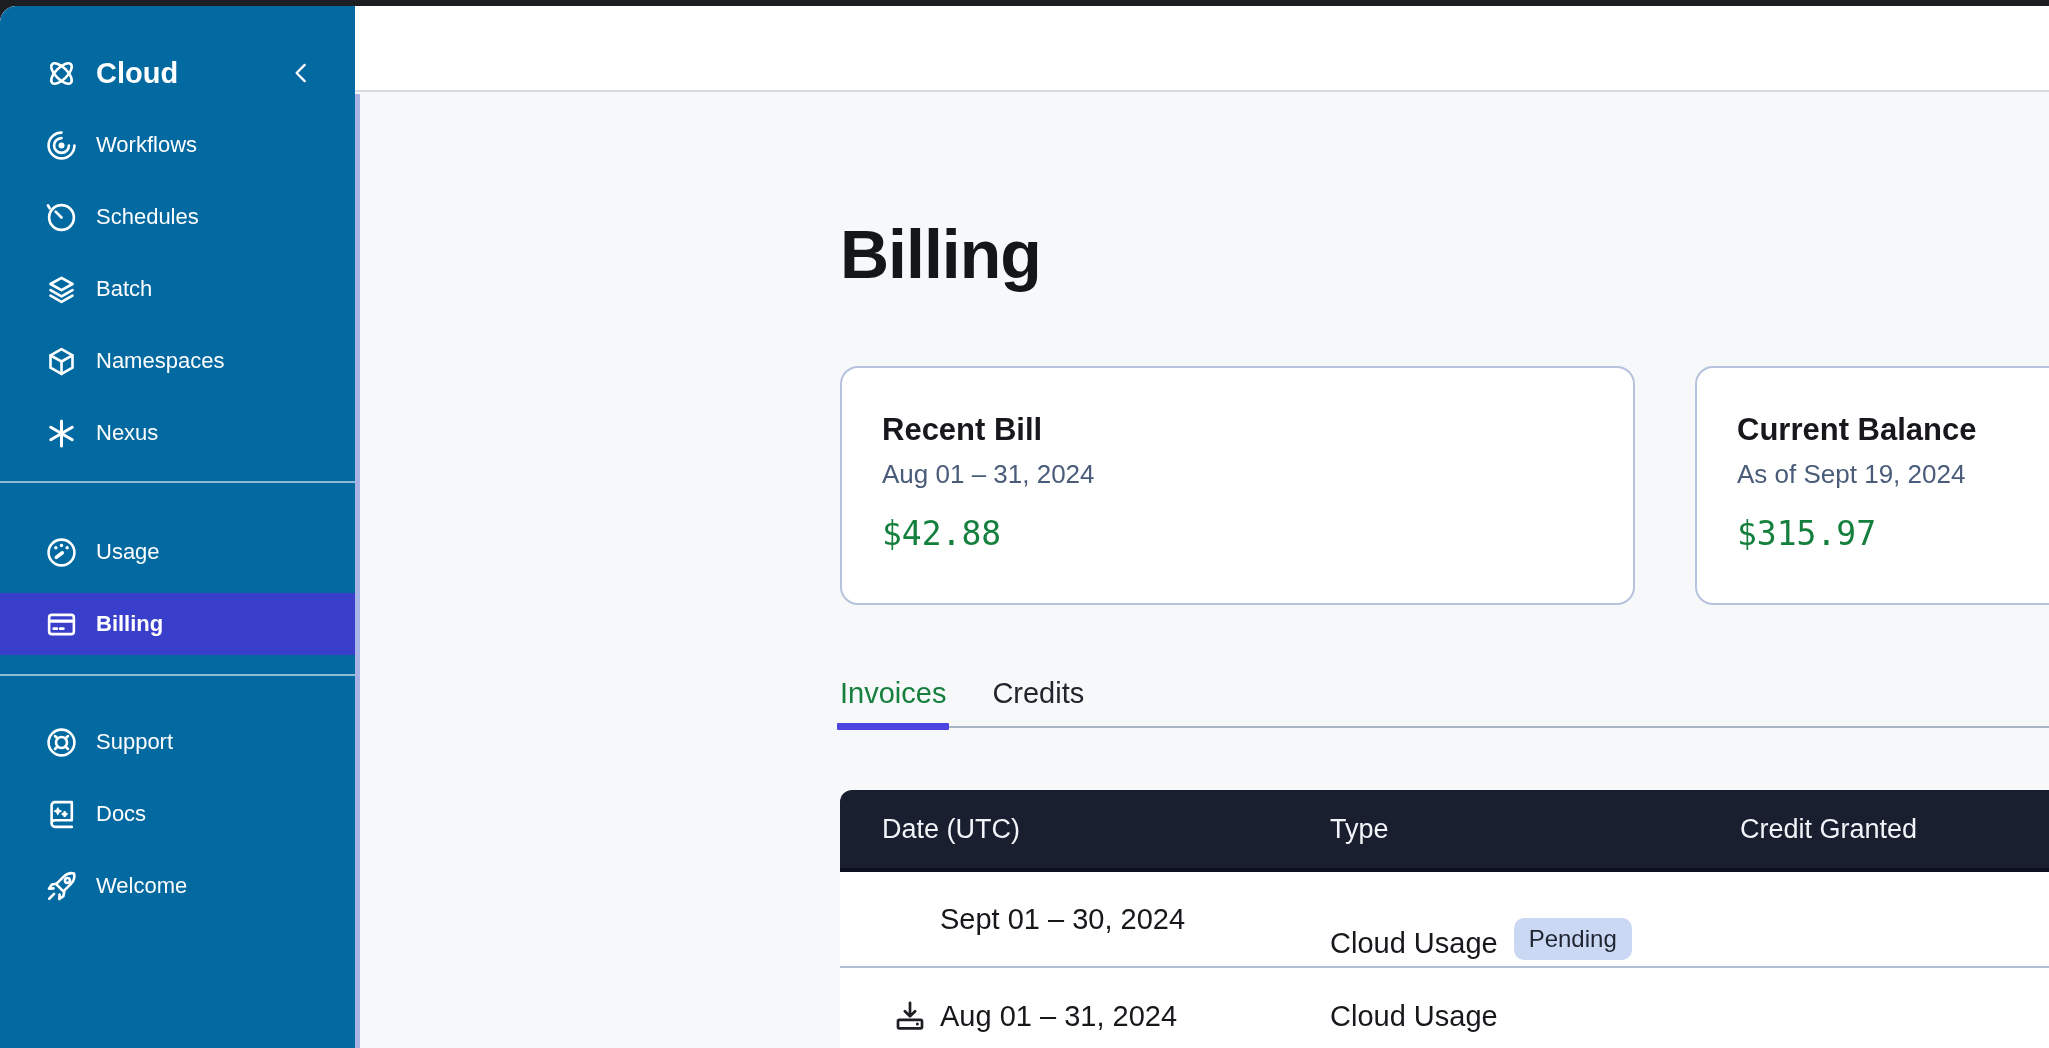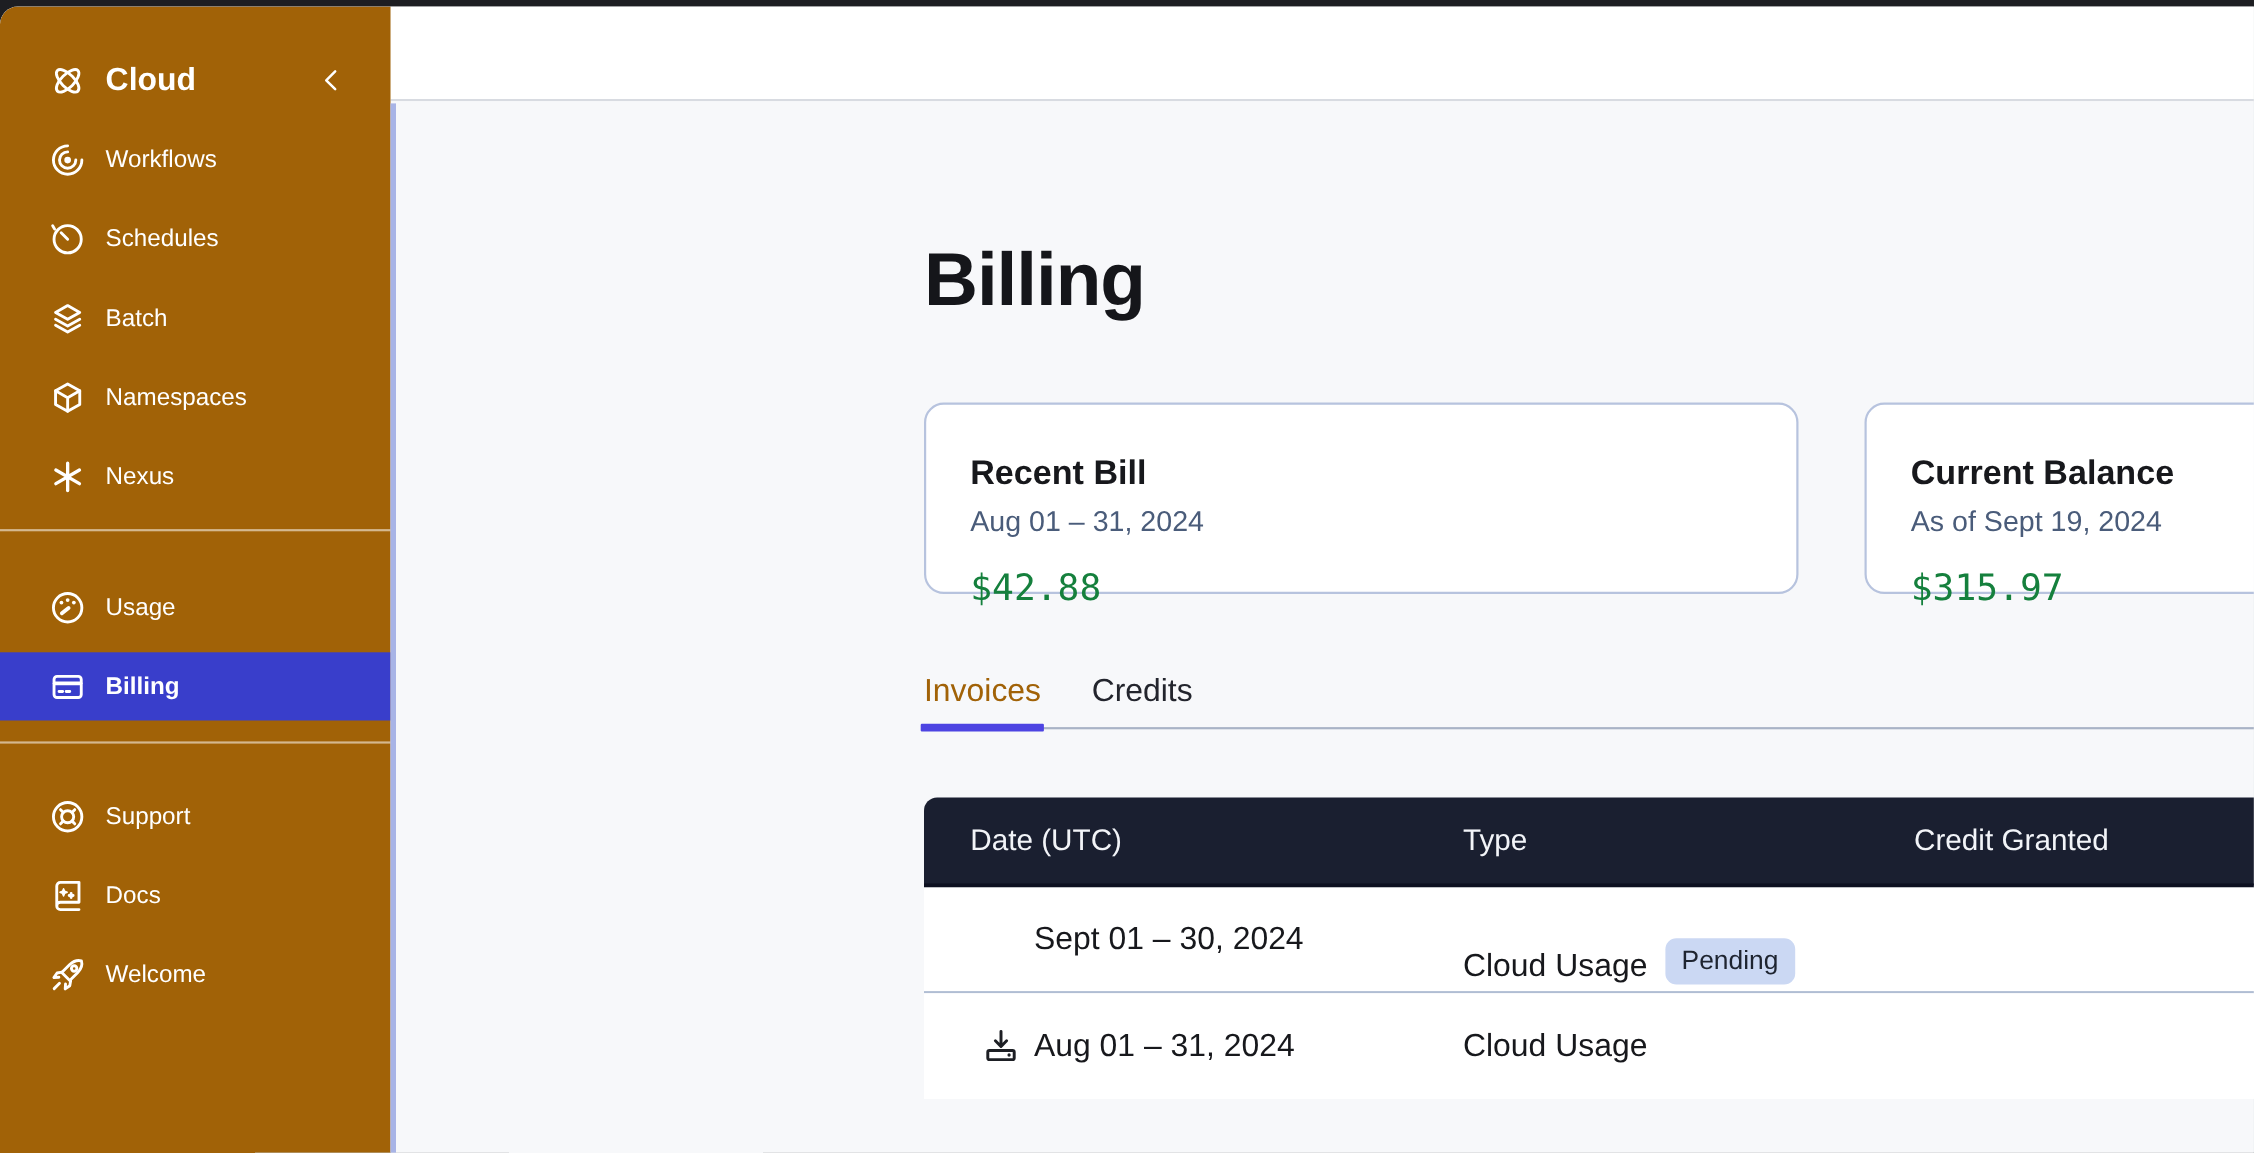--- a/index.html
+++ b/index.html
@@ -3,21 +3,21 @@
 <meta charset="utf-8">
 <style>
   * { margin:0; padding:0; box-sizing:border-box; }
   html,body { width:2049px; height:1048px; overflow:hidden;
     font-family:"Liberation Sans", sans-serif; background:#1d1e22; }
 
   .app { position:absolute; top:6px; left:0; right:0; bottom:0;
     display:flex; overflow:hidden; border-top-left-radius:16px; background:#f7f8fa; }
 
   
-  .sidebar { width:355px; flex:0 0 355px; background:#a16207; color:#fff;
+  .sidebar { width:355px; flex:0 0 355px; background:#0369a1; color:#fff;
     padding-top:36px; border-top-left-radius:16px; position:relative; }
   .nav-item { height:62px; display:flex; align-items:center;
     padding:0 40px 0 45px; margin-bottom:10px; font-size:22px; color:#fff; cursor:pointer; }
   .nav-item .ic { width:33px; height:33px; flex:0 0 33px; margin-right:18px; }
   .nav-item .ic svg { width:33px; height:33px; display:block; }
   .nav-item.active { background:#393ecb; font-weight:700; }
   .brand { font-size:29px; font-weight:600; }
   .brand .collapse { margin-left:auto; width:26px; height:26px; cursor:pointer; }
   .brand .collapse svg { width:26px; height:26px; display:block; }
   .sb-divider { height:2px; background:rgba(255,255,255,.55); }
@@ -28,31 +28,31 @@
 
   
   .main { flex:1; min-width:0; display:flex; flex-direction:column; }
   .topbar { height:86px; background:#fff; border-bottom:2px solid #d8dbe1; }
   .content { flex:1; background:#f7f8fa; padding:128px 0 0 485px; overflow:hidden; }
 
   .page-title { font-size:68px; line-height:1; font-weight:600; color:#15161a;
     letter-spacing:-1px; }
 
   .cards { display:flex; gap:60px; margin-top:78px; }
-  .card { width:795px; height:174px; flex:0 0 795px; background:#fff;
+  .card { width:795px; height:239px; flex:0 0 795px; background:#fff;
     border:2px solid #b7c3de; border-radius:18px; padding:44px 40px; }
   .card-title { font-size:31px; font-weight:600; color:#17181c; }
   .card-sub { font-size:26px; color:#4a5c7a; margin-top:11px; }
   .card-amount { font-family:"DejaVu Sans Mono", monospace; font-size:33px;
     color:#15803d; margin-top:24px; }
 
   .tabs { display:flex; gap:46px; margin-top:72px; width:1650px;
     border-bottom:2px solid #a9b3c6; }
   .tab { font-size:29px; color:#23252d; padding-bottom:16px; position:relative; cursor:pointer; }
-  .tab.active { color:#a16207; font-weight:500; }
+  .tab.active { color:#15803d; font-weight:500; }
   .tab.active::after { content:""; position:absolute; left:-3px; right:-3px;
     bottom:-4px; height:7px; background:#4d44e2; border-radius:1px; }
 
   .invoice-table { margin-top:62px; width:1650px; }
   .thead { background:#1a1f30; height:82px; border-radius:12px 12px 0 0;
     display:grid; grid-template-columns:490px 410px 750px; align-items:center;
     color:#f2f4f8; font-size:27px; font-weight:500;
     border-bottom:4px solid #0d1020; }
   .th-date { padding-left:42px; }
   .tbody { background:#fff; }

